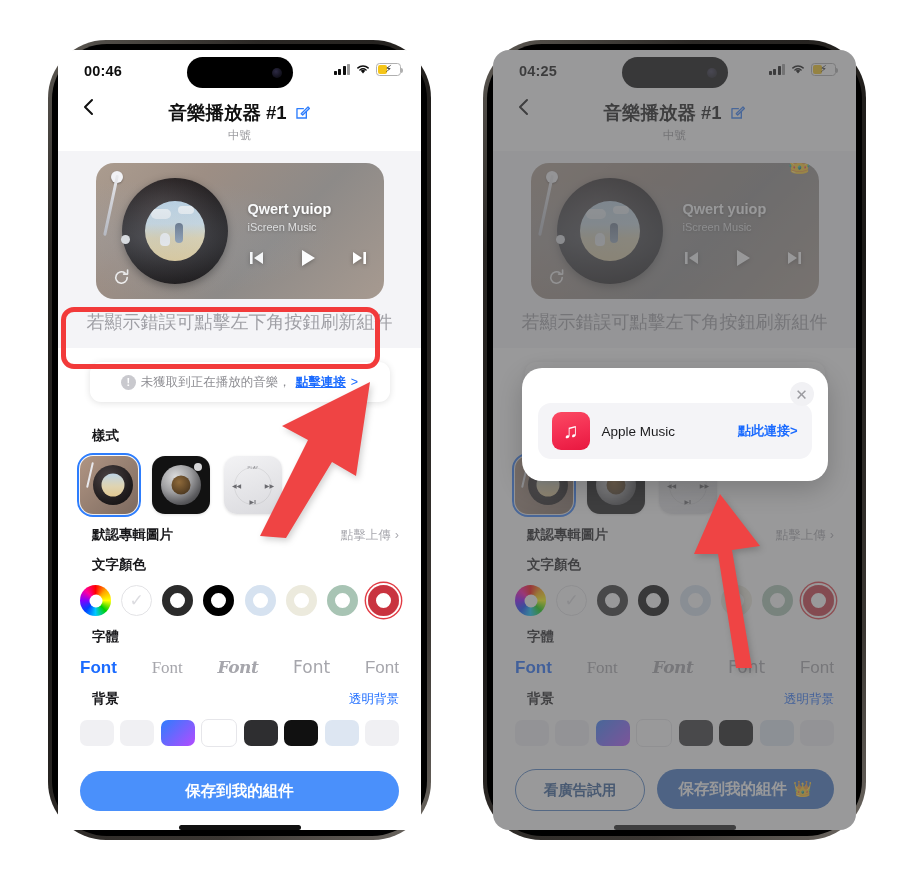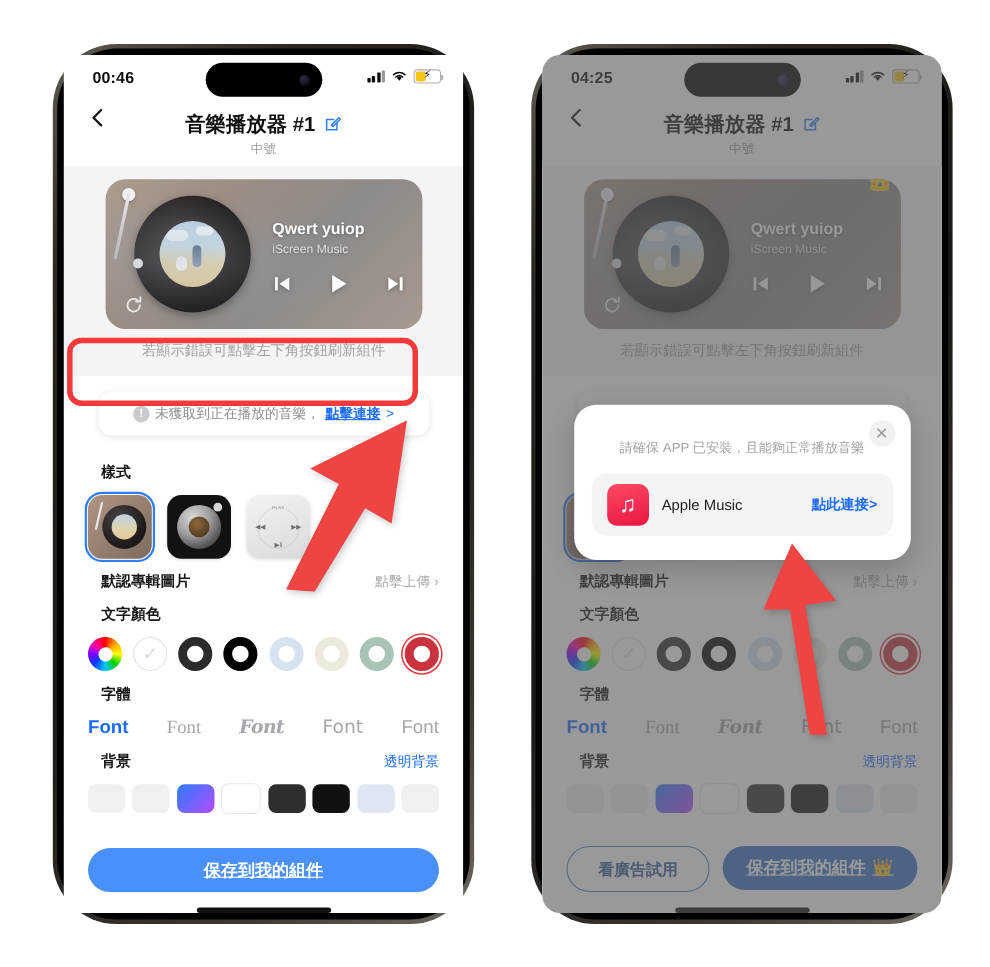--- a/index.html
+++ b/index.html
@@ -79,21 +79,21 @@
   .w-title{position:absolute;left:152px;top:38px;font-size:14.5px;font-weight:700;color:#fff;
            text-shadow:0 1px 3px rgba(0,0,0,.32);}
   .w-artist{position:absolute;left:152px;top:58px;font-size:11px;color:rgba(255,255,255,.78);
            text-shadow:0 1px 3px rgba(0,0,0,.28);}
   .w-ctrls{position:absolute;left:152px;top:86px;width:120px;display:flex;
            align-items:center;justify-content:space-between;}
   .w-ctrls span{display:block;color:#fff;filter:drop-shadow(0 1px 2px rgba(0,0,0,.3));}
   .w-refresh{position:absolute;left:16px;bottom:12px;width:19px;height:19px;
              color:rgba(255,255,255,.88);}
   .w-crown{position:absolute;right:6px;top:-12px;font-size:20px;display:none;}
-  .preview-hint{text-align:center;font-size:13px;color:#a0a0a6;margin-top:11px;}
+  .preview-hint{text-align:center;font-size:18px;color:#a0a0a6;margin-top:11px;}
 
   
   .banner-wrap{flex:none;background:#fff;padding:14px 0 13px;position:relative;}
   .banner{margin:0 auto;width:300px;height:40px;border-radius:11px;background:#fff;
           box-shadow:0 1px 7px rgba(0,0,0,.12);display:flex;align-items:center;
           justify-content:center;gap:5px;}
   .warn-ico{width:15px;height:15px;border-radius:50%;background:#c9c9ce;color:#fff;
             font-size:11px;font-weight:700;display:flex;align-items:center;
             justify-content:center;line-height:1;flex:none;}
   .banner-txt{font-size:12.5px;color:#8e8e93;}
@@ -155,21 +155,21 @@
   .f-light{font-family:"DejaVu Sans",sans-serif;}
   .f-reg{font-family:"Liberation Sans",sans-serif;}
 
   .bg-row{display:flex;justify-content:space-between;align-items:center;}
   .bg-chip{width:34px;height:26px;border-radius:7px;position:relative;overflow:hidden;
            background:#f0f0f3;}
 
   
   .bottom{flex:none;background:#fff;padding:8px 22px 0;position:relative;z-index:5;}
   .save-btn{height:40px;border-radius:21px;background:#4a90fb;color:#fff;font-size:15.5px;
-            font-weight:700;display:flex;align-items:center;justify-content:center;gap:6px;text-decoration:underline;}
+            font-weight:700;display:flex;align-items:center;justify-content:center;gap:6px;}
   .btn-duo{display:flex;gap:12px;}
   .btn-ghost{flex:0 0 128px;height:40px;border-radius:21px;border:1.4px solid #4a7ec4;
              color:#2f5a96;font-size:14.5px;font-weight:700;display:flex;align-items:center;
              justify-content:center;background:transparent;}
   .btn-ghost span,.save-btn span{display:block;}
   .save-btn.pro{flex:1;background:#3a72c4;}
   .home-ind{width:122px;height:5px;border-radius:3px;background:#111;margin:14px auto 0;}
 
   
   .dim{position:absolute;inset:0;background:rgba(90,90,92,.62);z-index:20;}
@@ -551,21 +551,20 @@
           </div>
         </div>
         <div class="home-ind"></div>
       </div>
 
     </div>
 
     <div class="dim"></div>
     <div class="modal">
       <div class="modal-close">✕</div>
-      <div class="modal-sub">請確保 APP 已安裝，且能夠正常播放音樂</div>
       <div class="app-row">
         <div class="am-icon">♫</div>
         <div class="am-name">Apple Music</div>
         <div class="am-link">點此連接&gt;</div>
       </div>
     </div>
   </div>
 </div>
 
 <div class="ann hl-box" style="left:61px;top:307px;width:309px;height:52px;"></div>

